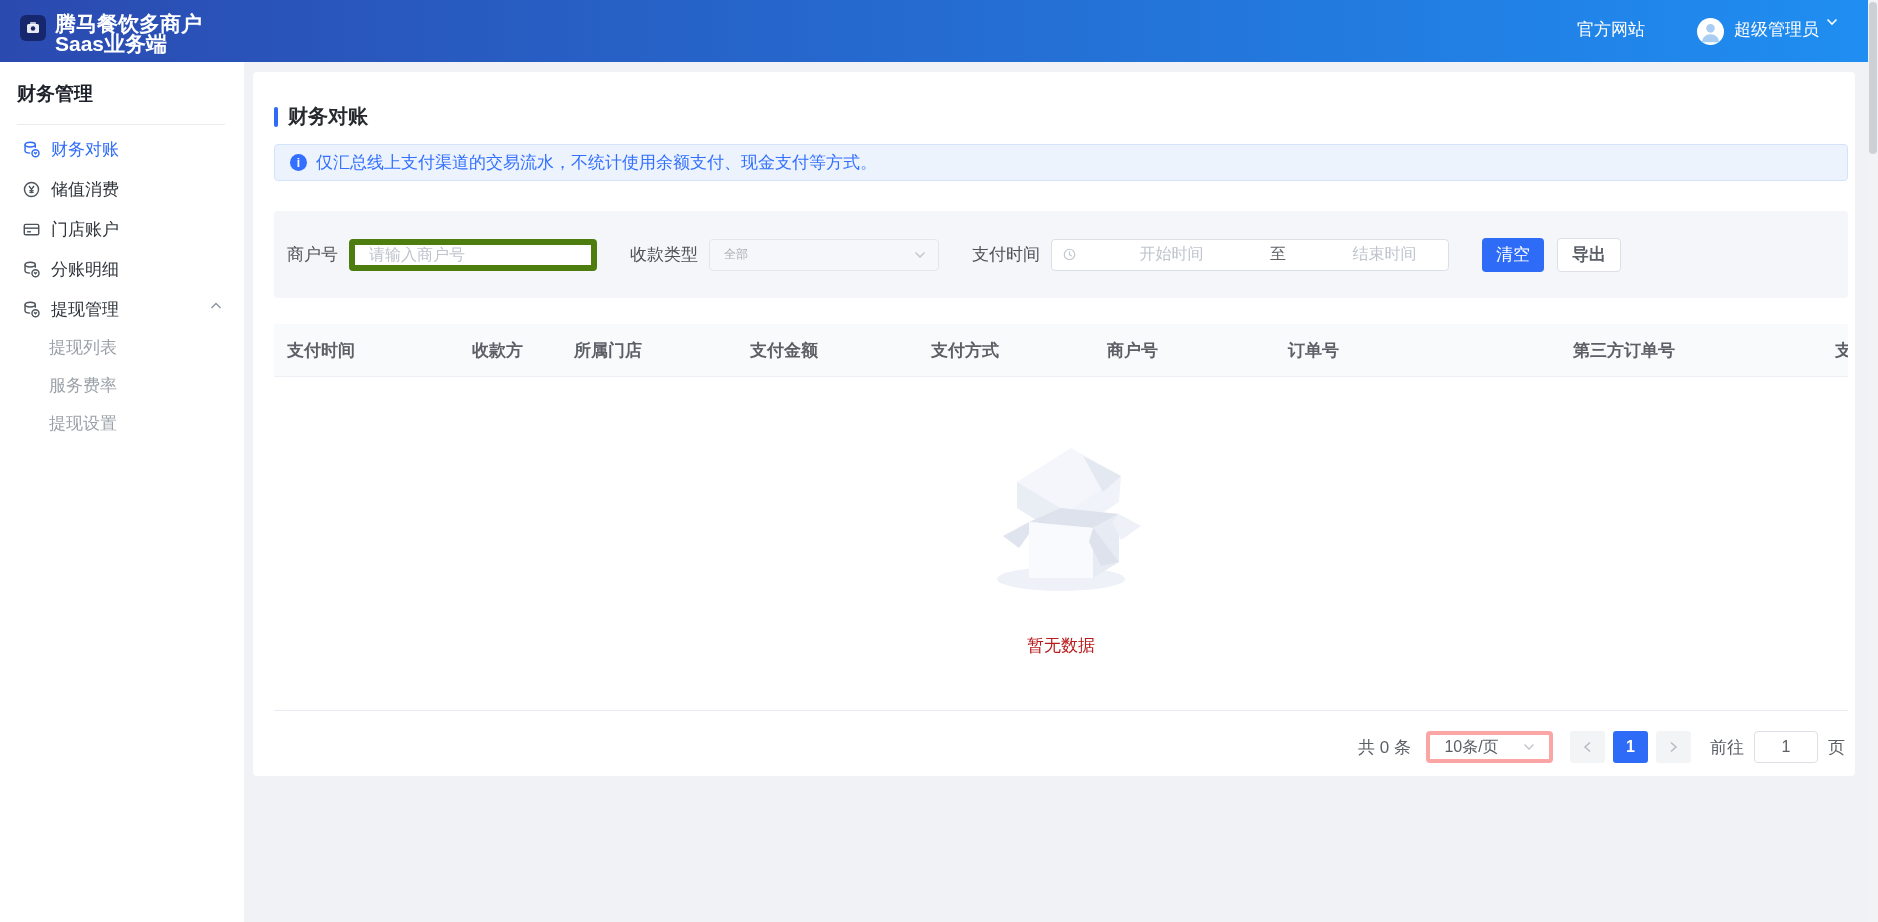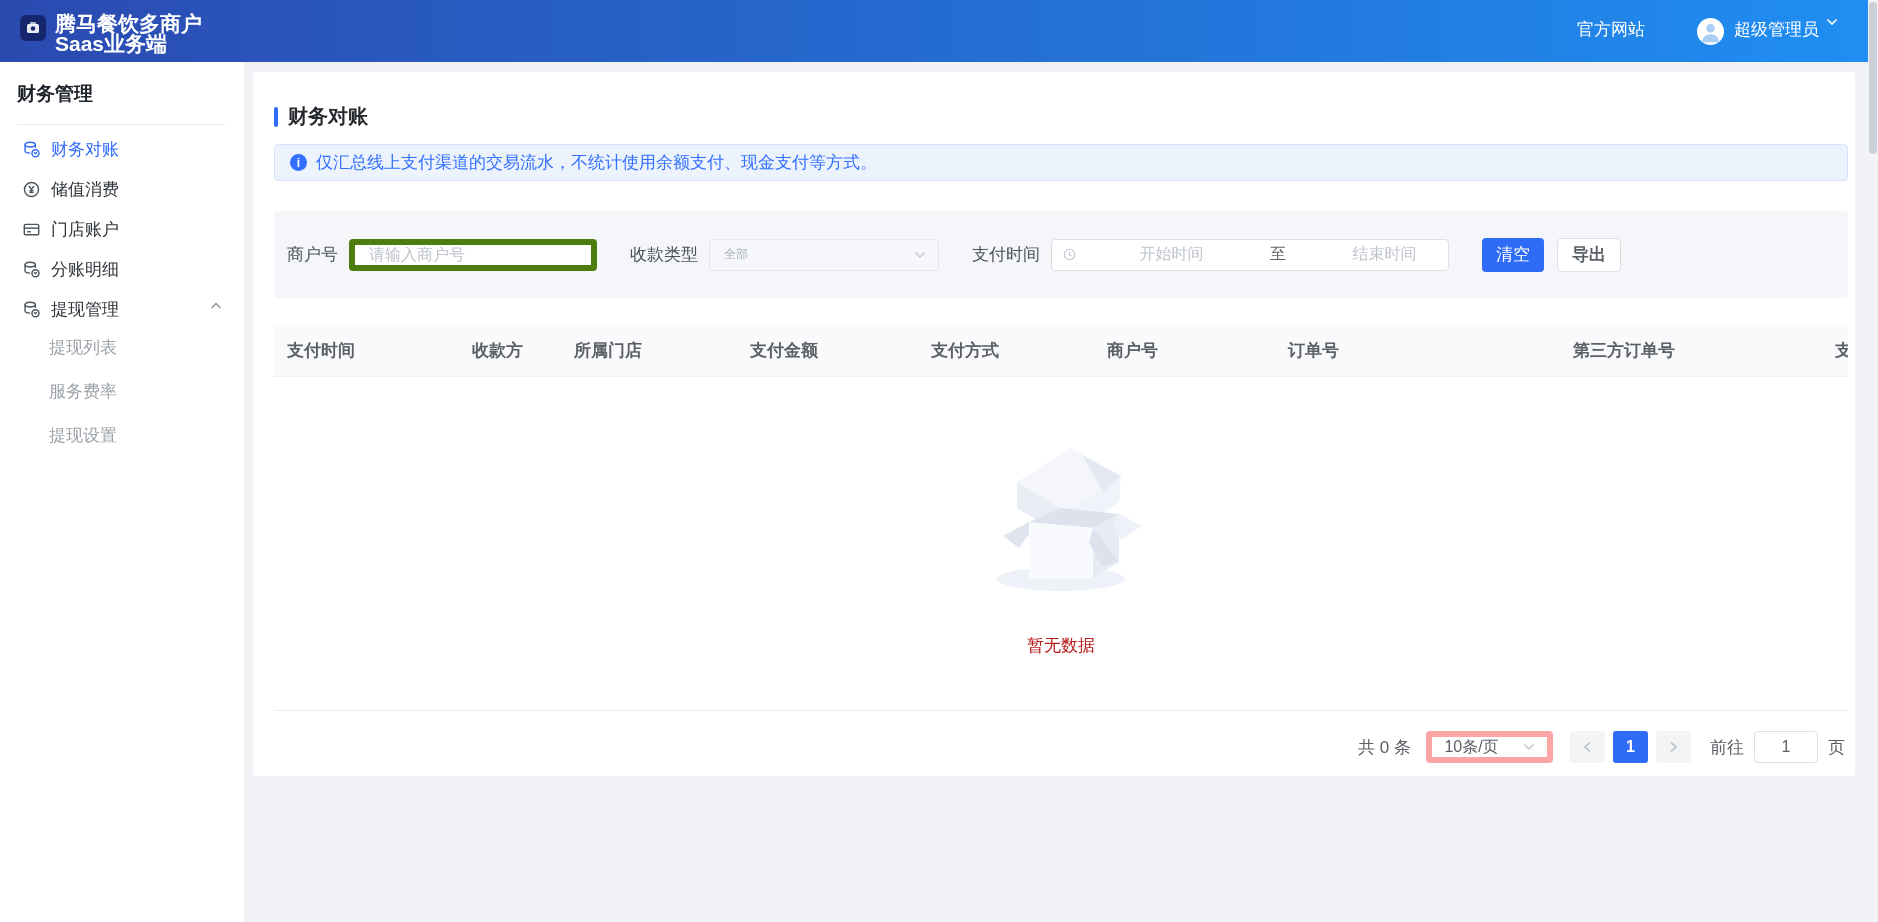--- a/index.html
+++ b/index.html
@@ -31,21 +31,21 @@
 
   
   .sidebar{position:absolute;top:62px;left:0;width:244px;bottom:0;background:#fff;padding-top:19px;z-index:4;}
   .sidebar-title{font-size:19px;font-weight:700;color:#1d2129;margin-left:17px;}
   .sidebar-divider{height:1px;background:#e9ecef;margin:17px 19px 4px 17px;}
   .menu-item{display:flex;align-items:center;height:40px;padding-left:21px;font-size:17px;color:#2f343a;cursor:pointer;position:relative;}
   .menu-item .mi-icon{width:20px;height:20px;margin-right:10px;color:#4d545c;display:flex;align-items:center;justify-content:center;flex:0 0 auto;}
   .menu-item.active{color:var(--accent);}
   .menu-item.active .mi-icon{color:var(--accent);}
   .menu-expand{position:absolute;right:22px;top:13px;color:#8e959d;}
-  .submenu{display:flex;flex-wrap:wrap;padding-left:49px;padding-right:10px;gap:6px;}
+  .submenu{display:flex;flex-wrap:wrap;padding-left:49px;padding-right:10px;}
   .submenu-item{width:113px;height:38px;line-height:38px;font-size:17px;color:#9ba1a8;cursor:pointer;white-space:nowrap;}
 
   
   .main{margin-left:244px;padding:10px 23px 0 9px;height:860px;}
   .card{background:#fff;border-radius:4px;height:704px;overflow:hidden;}
   .page-title-row{display:flex;align-items:center;margin:31px 7px 0 21px;}
   .title-bar{width:4px;height:20px;background:var(--accent);border-radius:2px;margin-right:10px;}
   .page-title{font-size:20px;font-weight:700;color:#26292e;}
 
   .alert{margin:14px 7px 0 21px;height:37px;border:1px solid var(--alert-border);background:var(--alert-bg);border-radius:4px;display:flex;align-items:center;padding-left:15px;}
@@ -68,21 +68,21 @@
 
   .table-zone{margin:26px 7px 0 21px;overflow:hidden;border-bottom:1px solid #e8ebf0;}
   .thead{display:flex;width:1710px;height:53px;align-items:center;background:#f9fafc;border-bottom:1px solid #edf0f4;}
   .th{font-weight:700;color:#5c6066;font-size:17px;padding-left:13px;white-space:nowrap;overflow:hidden;flex:0 0 auto;}
   .tbody-empty{height:333px;display:flex;flex-direction:column;align-items:center;}
   .empty-illus{margin-top:53px;}
   .empty-text{margin-top:38px;color:#b91c1c;font-size:17px;}
 
   .pagination{height:72px;display:flex;align-items:center;justify-content:flex-end;padding-right:10px;font-size:17px;color:#5c6066;}
   .pg-total{margin-right:15px;}
-  .pg-size{width:127px;height:32px;border:6px solid #fca5a5;border-radius:4px;background:#fff;display:flex;align-items:center;justify-content:center;gap:24px;font-size:16px;color:#5c6066;cursor:pointer;}
+  .pg-size{width:127px;height:32px;border:4px solid #fca5a5;border-radius:4px;background:#fff;display:flex;align-items:center;justify-content:center;gap:24px;font-size:16px;color:#5c6066;cursor:pointer;}
   .pg-group{display:flex;align-items:center;gap:8px;margin-left:17px;}
   .pg-btn{width:35px;height:32px;background:#f3f4f6;border-radius:3px;display:flex;align-items:center;justify-content:center;color:#b8bcc4;cursor:default;}
   .pg-page{width:35px;height:32px;background:var(--accent);border-radius:3px;color:#fff;font-weight:700;font-size:16px;display:flex;align-items:center;justify-content:center;cursor:pointer;}
   .pg-goto-label{margin-left:19px;}
   .pg-goto{width:64px;height:32px;border:1px solid #dcdfe6;border-radius:4px;text-align:center;font-size:16px;color:#5c6066;margin:0 10px;outline:none;font-family:inherit;}
   .pg-unit{white-space:nowrap;}
 
   .scrollbar{position:absolute;top:0;right:0;width:10px;height:100%;background:#f2f3f5;z-index:10;}
   .scroll-thumb{position:absolute;top:2px;left:1px;width:8px;height:152px;border-radius:4px;background:#cdd0d6;}
   svg{display:block;}

